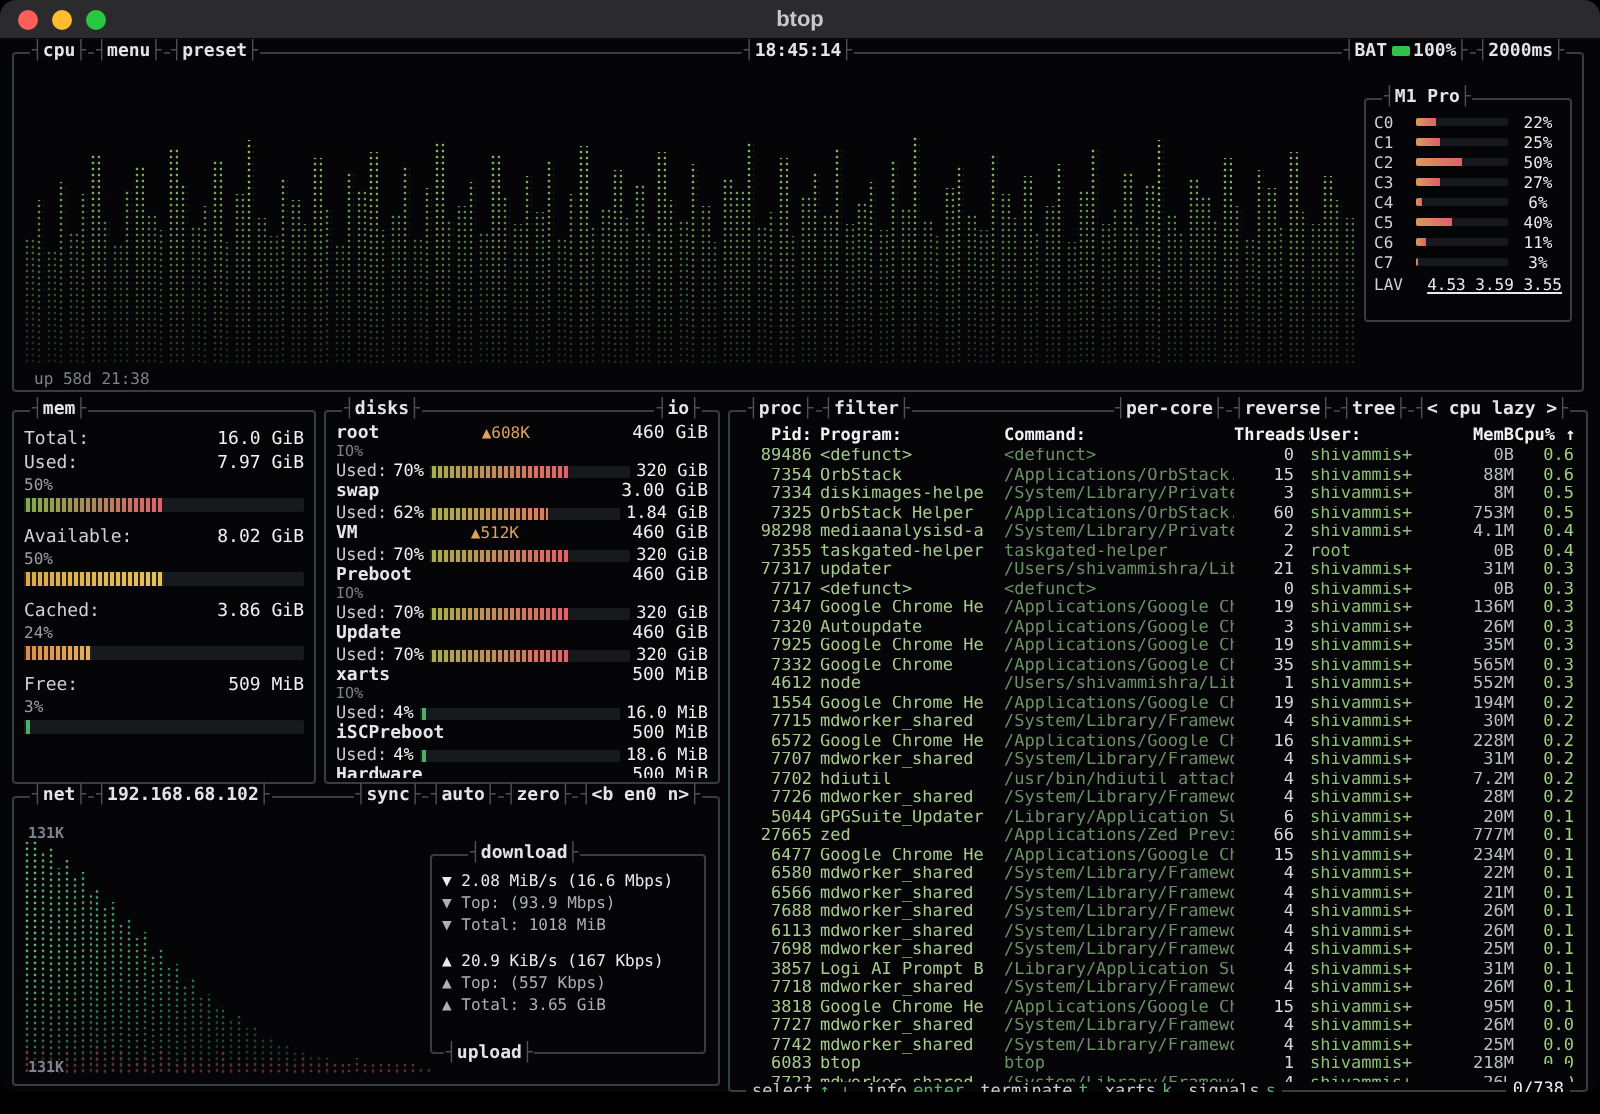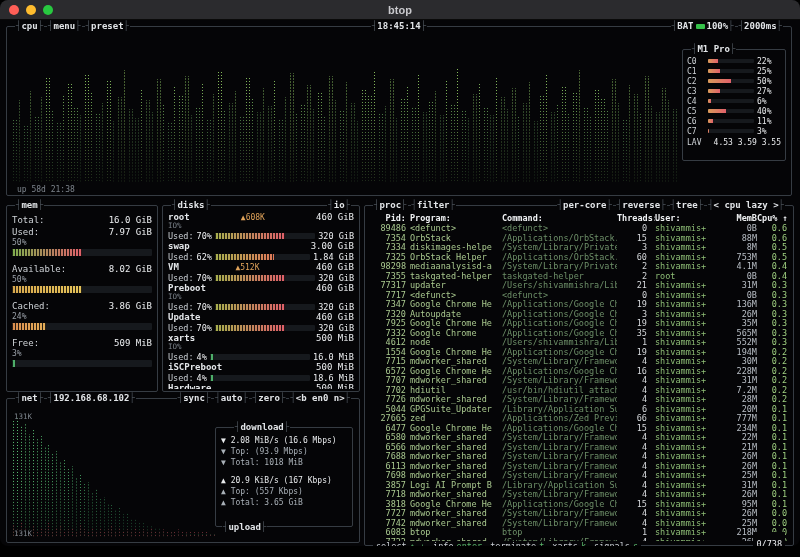--- a/index.html
+++ b/index.html
@@ -27,24 +27,24 @@
   #cpu-box { left:6px; top:6px; width:786px; height:170px; }
   #cpu-graph { position:absolute; left:5px; right:114px; top:5px; bottom:13px; display:flex; align-items:flex-end; overflow:hidden; }
   .gcol { flex:1 1 0; margin-right:1px; background-image:radial-gradient(circle, var(--c) 34%, transparent 38%); background-size:3px 3px; background-position:0 100%; }
   .graph-fade { position:absolute; left:5px; right:114px; top:5px; bottom:13px; background:linear-gradient(to bottom, rgba(5,5,7,0) 40%, rgba(5,5,7,0.78) 100%); pointer-events:none; }
   #cores-panel { position:absolute; right:5px; top:22px; width:104px; height:112px; border:1px solid #363c43; border-radius:2px; padding:6px 4px 2px 4px; }
   #cores-panel .btag { position:absolute; top:-6px; left:8px; }
   .core-row { display:flex; align-items:center; gap:3px; height:10px; font-size:8px; }
   .core-label { width:18px; color:#cfd3d7; }
   .core-meter { flex:1; height:4px; background:#16191d; border-radius:1px; overflow:hidden; }
   .core-fill { height:100%; background:linear-gradient(90deg,#d99a5a,#e0606a); }
-  .core-pct { width:24px; text-align:left; color:#e9ebed; }
+  .core-pct { width:24px; text-align:center; color:#e9ebed; }
   .lav-row { display:flex; justify-content:space-between; height:10px; font-size:8px; margin-top:2px; }
   .lav-label { color:#cfd3d7; }
-  .lav-val { color:#e9ebed; }
+  .lav-val { color:#e9ebed;text-decoration:underline; }
   .uptime { position:absolute; left:8px; bottom:1px; font-size:8px; color:#7d848c; background:#050507; padding:0 2px; }
   .bat-icon { display:inline-block; width:9px; height:5px; background:#35c24a; border-radius:1px; margin:0 2px; vertical-align:middle; }
 
   
   #mem-box { left:6px; top:185px; width:152px; height:187px; }
   #mem-inner { position:absolute; inset:8px 5px 2px 5px; overflow:hidden; }
   .mem-line { display:flex; justify-content:space-between; font-size:9px; height:12px; line-height:12px; }
   .mem-label { color:#cfd3d7; }
   .mem-value { color:#eef0f2; }
   .mem-pct { font-size:8px; color:#9aa0a8; height:9px; line-height:9px; }
@@ -63,21 +63,21 @@
   .du-label { color:#c8cdd2; }
   .du-pct { color:#eef0f2; }
   .du-meter { flex:1; height:6px; background:#16191d; border-radius:1px; overflow:hidden; }
   .du-value { color:#eef0f2; }
 
   
   #net-box { left:6px; top:378px; width:354px; height:145px; }
   #net-down-graph, #net-up-graph { position:absolute; left:5px; right:142px; top:12px; bottom:5px; display:flex; align-items:flex-end; overflow:hidden; }
   #net-up-graph { z-index:2; }
   .net-fade { position:absolute; left:5px; right:142px; top:12px; bottom:5px; background:linear-gradient(to bottom, rgba(5,5,7,0) 55%, rgba(5,5,7,0.55) 100%); pointer-events:none; z-index:3; }
-  .net-scale { position:absolute; left:7px; font-size:7.5px; color:#7d848c; z-index:4; background:rgba(5,5,7,0.4); }
+  .net-scale { position:absolute; left:7px; font-size:7.5px; color:#7d848c; z-index:4; background:rgba(5,5,7,0.4);font-weight:bold; }
   .net-scale.top { top:13px; } .net-scale.bottom { bottom:4px; }
   #net-stats { position:absolute; right:6px; top:28px; width:138px; height:100px; border:1px solid #363c43; border-radius:2px; padding:7px 4px 2px 5px; background:#050507; z-index:5; }
   #net-stats .btag.dl { position:absolute; top:-6px; left:18px; }
   #net-stats .btag.ul { position:absolute; bottom:-6px; left:6px; }
   .net-line { font-size:8px; height:11px; line-height:11px; white-space:nowrap; overflow:hidden; }
   .net-line.speed { color:#e9ebed; }
   .net-line.sub { color:#aab1b8; }
   .net-gap { height:7px; }
 
   

